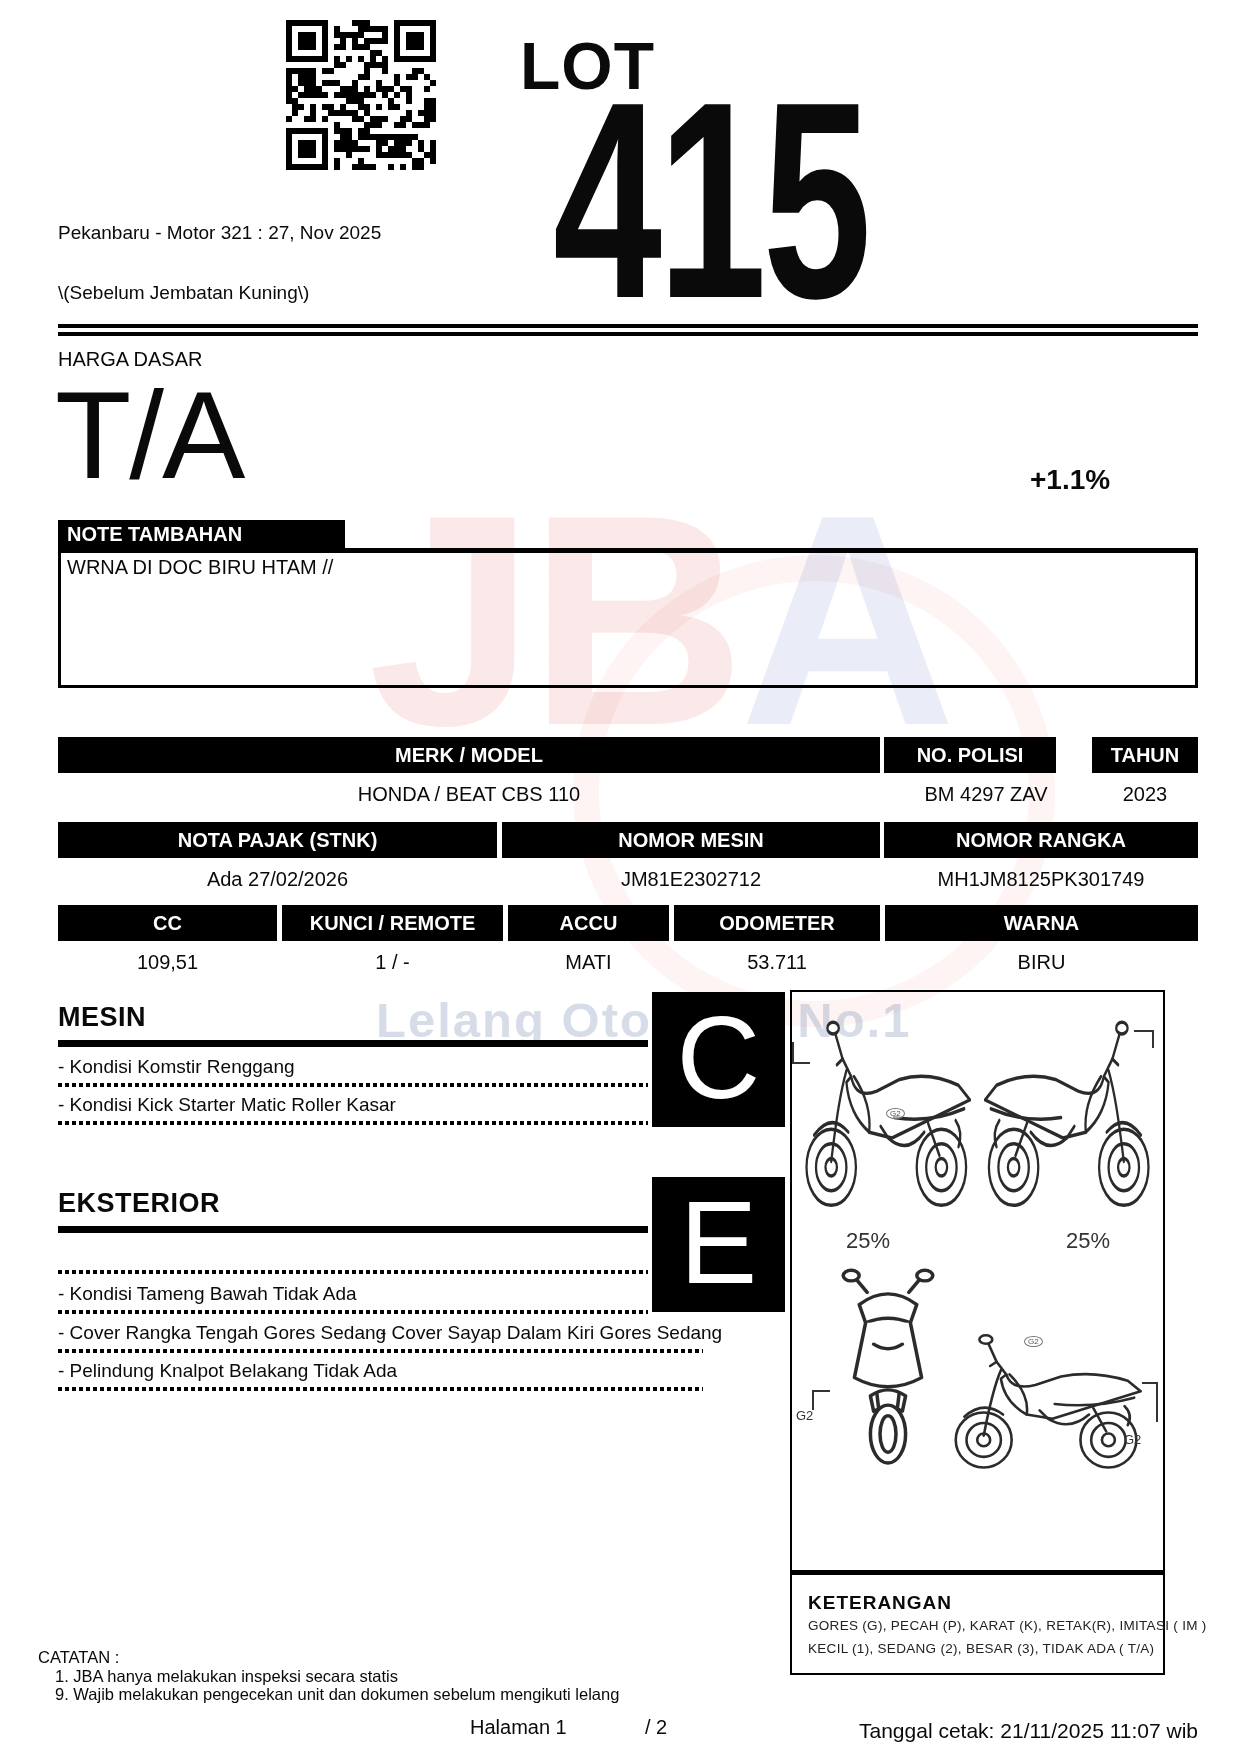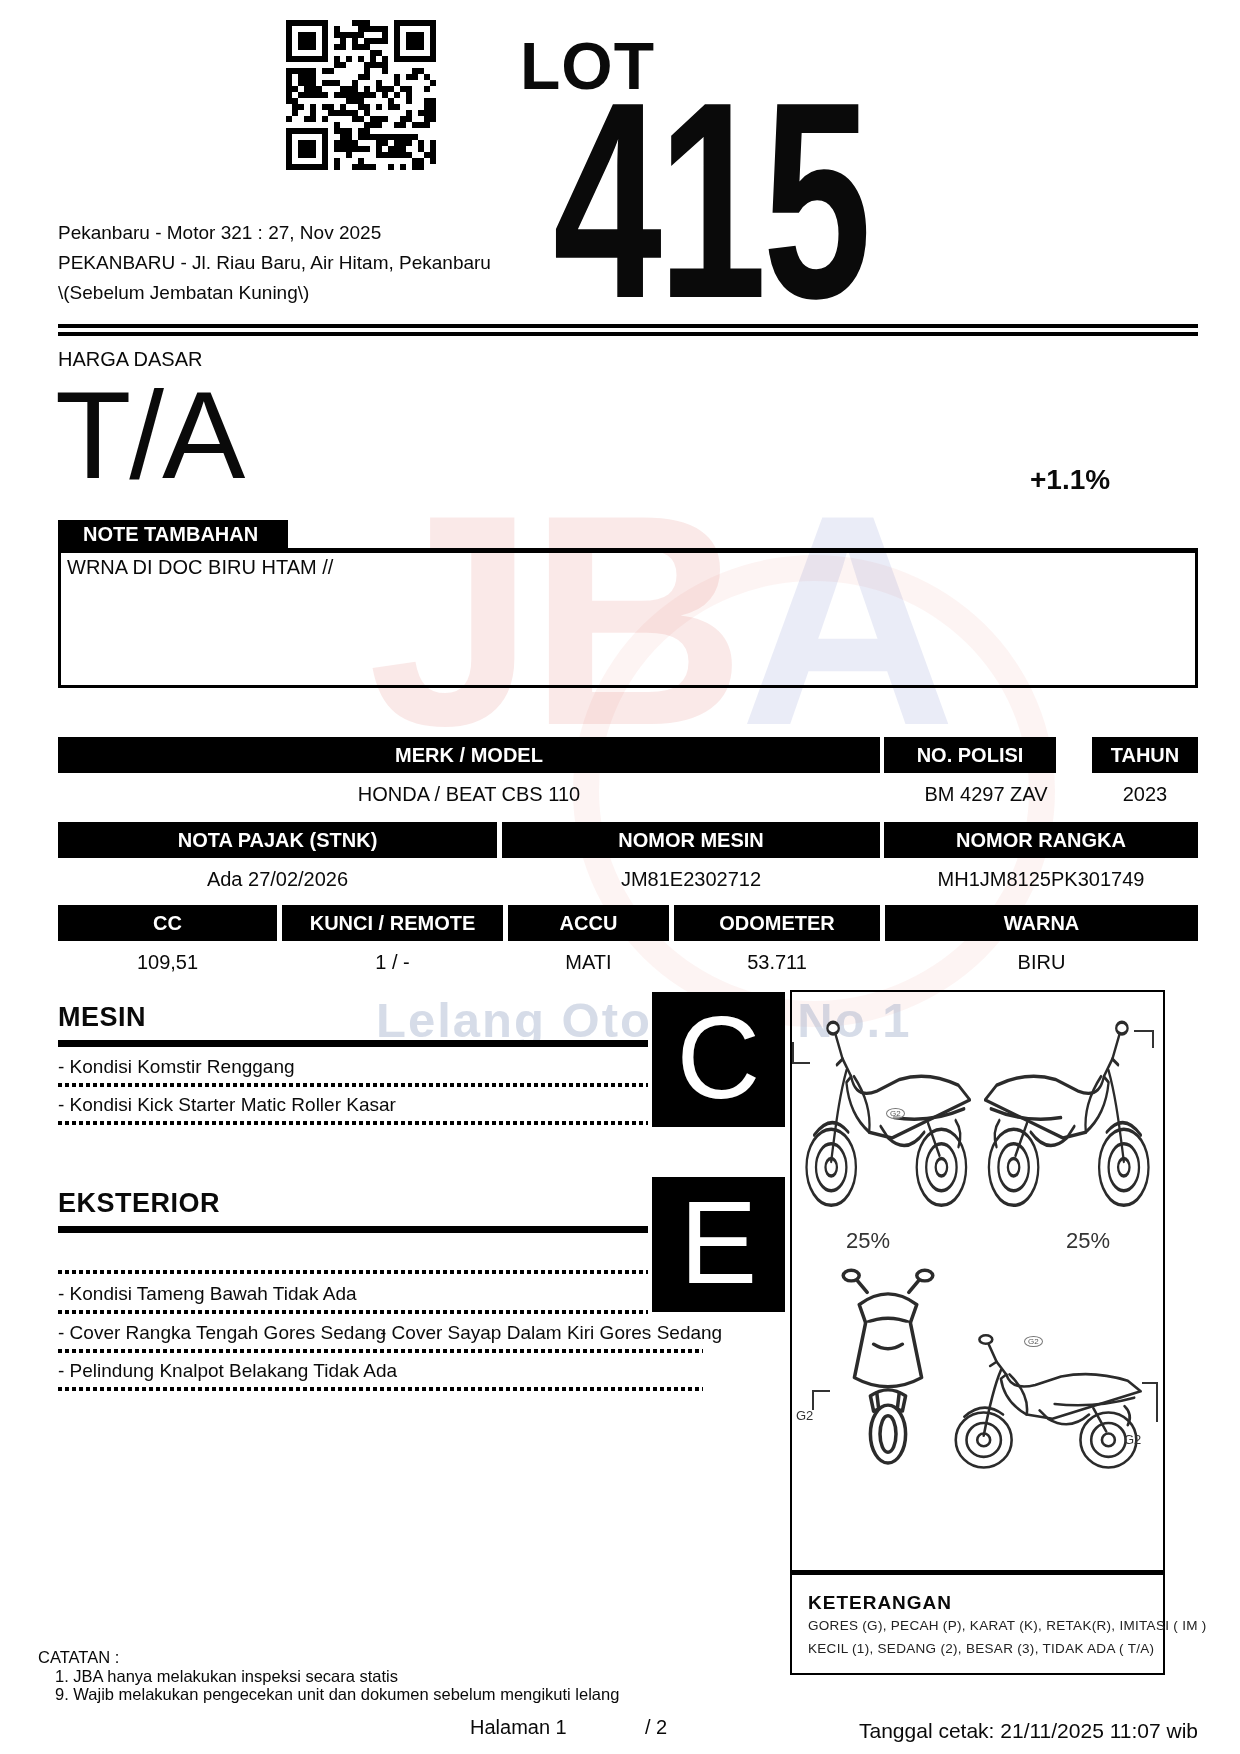--- a/index.html
+++ b/index.html
@@ -19,22 +19,22 @@
   
   #lot-label{left:520px;top:28px;font-size:66px;font-weight:bold;letter-spacing:1px;}
   #lot-number{left:553px;top:60px;font-size:280px;line-height:280px;font-weight:bold;
               transform:scaleX(0.70);transform-origin:left top;letter-spacing:-6px;}
   .loc-line{left:58px;font-size:19px;}
   .dbl-rule{left:58px;top:324px;width:1140px;height:4px;border-top:4px solid #000;border-bottom:4px solid #000;}
   #harga-label{left:58px;top:348px;font-size:20px;}
   #harga-value{left:55px;top:372px;font-size:125px;line-height:125px;letter-spacing:-2px;}
   #pct{left:1030px;top:464px;font-size:28px;font-weight:bold;}
   
-  #note-label{left:58px;top:520px;width:230px;height:28px;background:#000;color:#fff;
-              font-size:20px;font-weight:bold;line-height:28px;padding-left:25px;box-sizing:border-box;}
+  #note-label{left:58px;top:520px;width:287px;height:28px;background:#000;color:#fff;
+              font-size:20px;font-weight:bold;line-height:28px;padding-left:9px;box-sizing:border-box;}
   #note-box{left:58px;top:548px;width:1140px;height:140px;border:3px solid #000;border-top:5px solid #000;
             box-sizing:border-box;font-size:20px;padding:3px 6px;}
   
   .hcell{background:#000;color:#fff;font-weight:bold;font-size:20px;text-align:center;
          height:36px;line-height:37px;}
   .vcell{font-size:20px;text-align:center;height:26px;line-height:26px;}
   
   .sec-title{font-size:27px;font-weight:bold;letter-spacing:0.5px;}
   .thickrule{height:7px;background:#000;}
   .cond{font-size:19px;white-space:nowrap;}
@@ -423,21 +423,20 @@
         <rect x="78" y="144" width="6" height="6"></rect>
         <rect x="84" y="144" width="6" height="6"></rect>
         <rect x="102" y="144" width="6" height="6"></rect>
         <rect x="114" y="144" width="6" height="6"></rect>
         <rect x="126" y="144" width="6" height="6"></rect>
         <rect x="132" y="144" width="6" height="6"></rect>
       </svg></div>
   <div class="abs z" id="lot-label">LOT</div>
   <div class="abs z" id="lot-number">415</div>
   <div class="abs z loc-line" style="top:222px;">Pekanbaru - Motor 321 : 27, Nov 2025</div>
-  <div class="abs z loc-line" style="top:252px;">PEKANBARU - Jl. Riau Baru, Air Hitam, Pekanbaru</div>
   <div class="abs z loc-line" style="top:282px;">\(Sebelum Jembatan Kuning\)</div>
   <div class="abs z dbl-rule"></div>
   <div class="abs z" id="harga-label">HARGA DASAR</div>
   <div class="abs z" id="harga-value">T/A</div>
   <div class="abs z" id="pct">+1.1%</div>
 
   <div class="abs z" id="note-label">NOTE TAMBAHAN</div>
   <div class="abs z hcell" style="left:58px;top:737px;width:822px;">MERK / MODEL</div>
 
   <div class="abs z" id="note-box">

